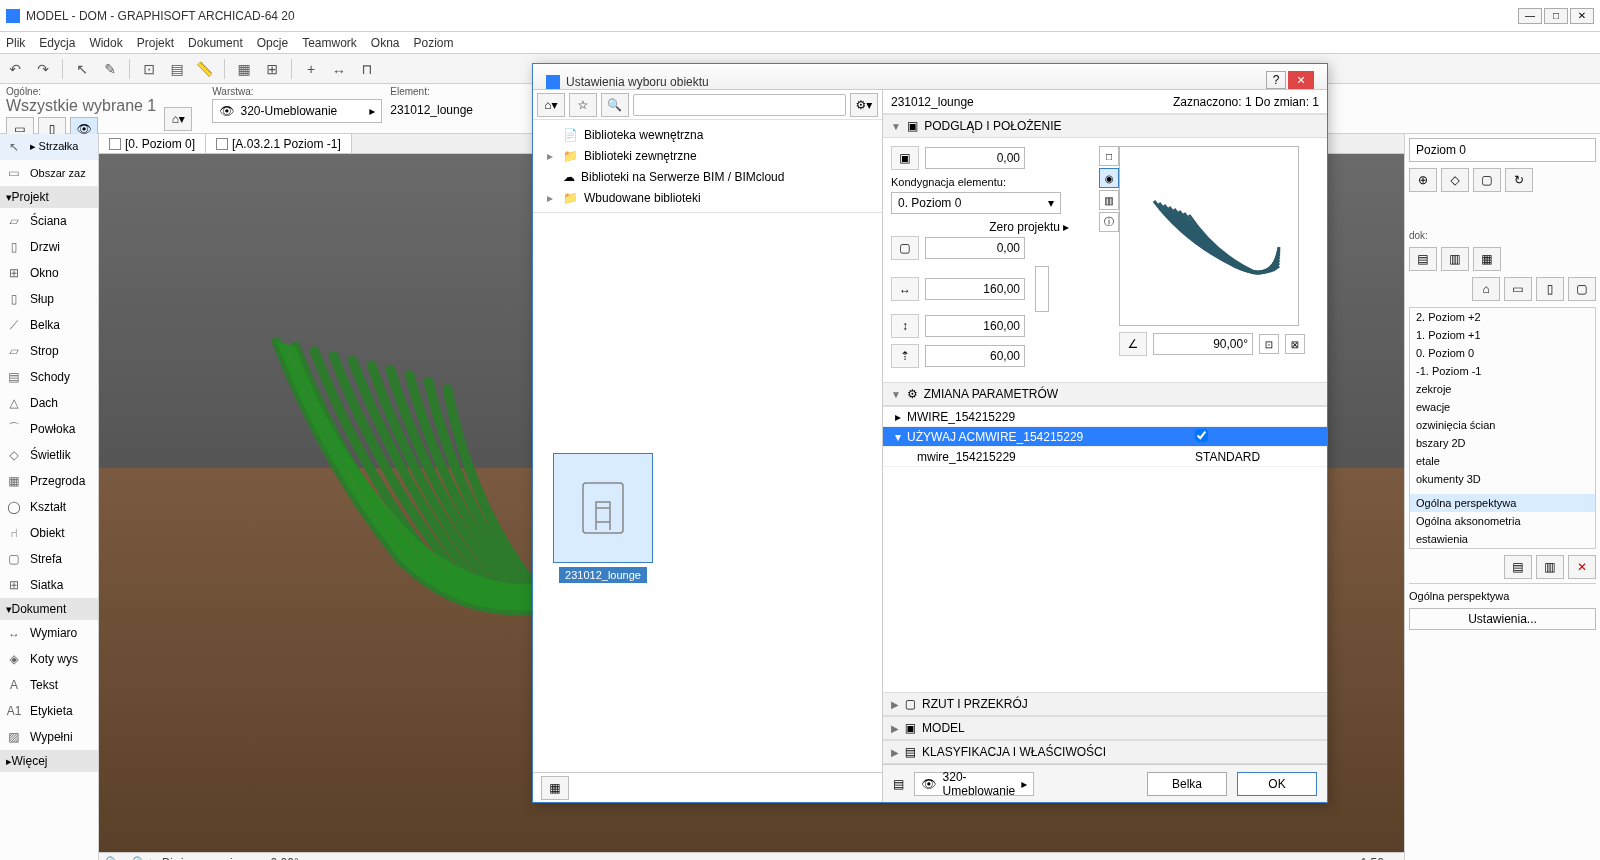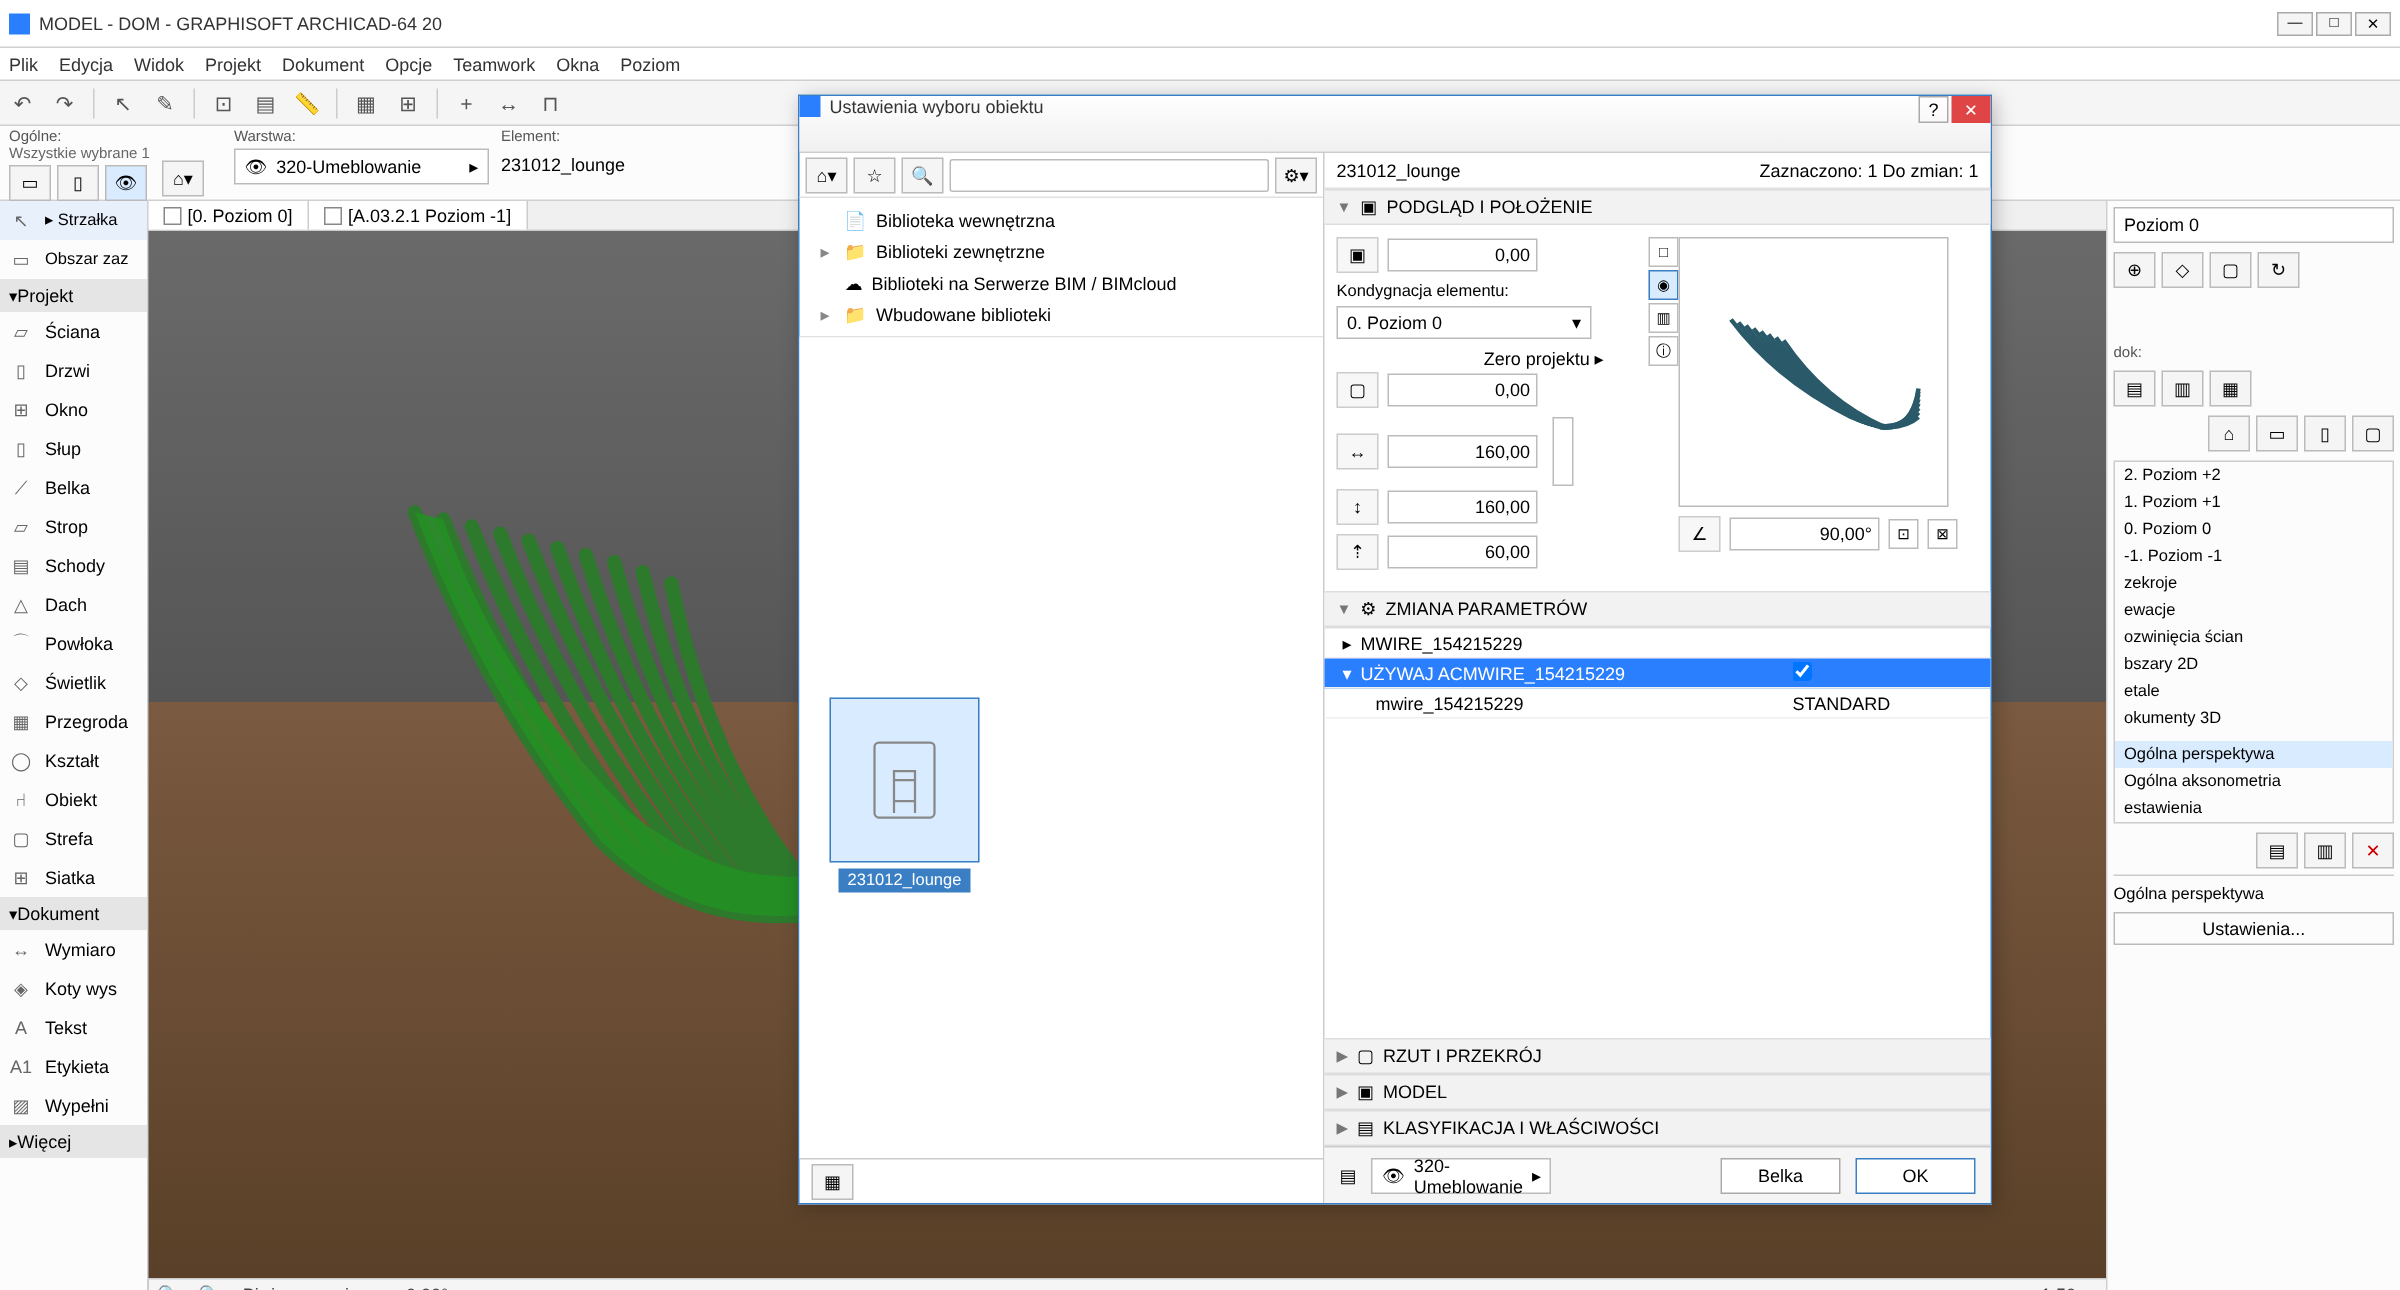--- a/index.html
+++ b/index.html
@@ -46,21 +46,21 @@
 
 
 .scene { position: absolute; top: 20px; left: 0; right: 0; bottom: 20px; overflow: hidden; }
 .chair { position: absolute; left: 130px; top: 140px; width: 380px; height: 380px; }
 
 
 .status-bar { position: absolute; bottom: 0; left: 0; right: 0; height: 20px; background: #f5f5f5; border-top: 1px solid #ccc; display: flex; align-items: center; padding: 0 6px; gap: 8px; font-size: 11px; color: #444; }
 
 
 .dialog { position: absolute; left: 532px; top: 63px; width: 796px; height: 740px; background: #fff; border: 1px solid #3a7fc4; box-shadow: 2px 2px 12px rgba(0,0,0,0.25); display: flex; flex-direction: column; }
-.dialog-title { height: 38px; background: linear-gradient(#fff,#f0f0f0); border-bottom: 1px solid #ccc; display: flex; align-items: flex-start; padding: 0 0; }
+.dialog-title { height: 26px; background: linear-gradient(#fff,#f0f0f0); border-bottom: 1px solid #ccc; display: flex; align-items: flex-end; padding: 0 13px; }
 .dialog-title .icon { width: 14px; height: 14px; background: #2a7fff; margin-right: 6px; }
 .dialog-title .txt { flex: 1; font-size: 12px; color: #333; }
 .dialog-title .help { width: 20px; height: 18px; border: 1px solid #aaa; display: flex; align-items: center; justify-content: center; margin-right: 2px; }
 .dialog-title .close { width: 26px; height: 18px; background: #e04545; color: #fff; display: flex; align-items: center; justify-content: center; font-size: 11px; }
 
 .dialog-body { flex: 1; display: flex; }
 .dlg-left { width: 350px; border-right: 1px solid #ccc; display: flex; flex-direction: column; }
 .dlg-left-top { height: 30px; display: flex; align-items: center; padding: 4px; gap: 4px; border-bottom: 1px solid #e0e0e0; }
 .search-box { flex: 1; height: 22px; border: 1px solid #bbb; border-radius: 2px; }
 .tree { padding: 4px; border-bottom: 1px solid #e0e0e0; }
@@ -142,21 +142,21 @@
   <div class="tb-icon">⊞</div>
   <div class="tb-sep"></div>
   <div class="tb-icon">+</div>
   <div class="tb-icon">↔</div>
   <div class="tb-icon">⊓</div>
 </div>
 
 <div class="info-row">
   <div class="info-block">
     <div class="info-label">Ogólne:</div>
-    <div style="font-size:10px;color:#666">Wszystkie wybrane 1</div>
+    <div style="font-size:16px;color:#666">Wszystkie wybrane 1</div>
     <div class="info-controls">
       <div class="btn-small">▭</div>
       <div class="btn-small">▯</div>
       <div class="btn-small" style="background:#d9ecff">👁</div>
     </div>
   </div>
   <div class="info-block" style="width:40px;justify-content:flex-end">
     <div class="btn-small" style="margin-top:14px">⌂▾</div>
   </div>
   <div class="info-block" style="width:170px">

